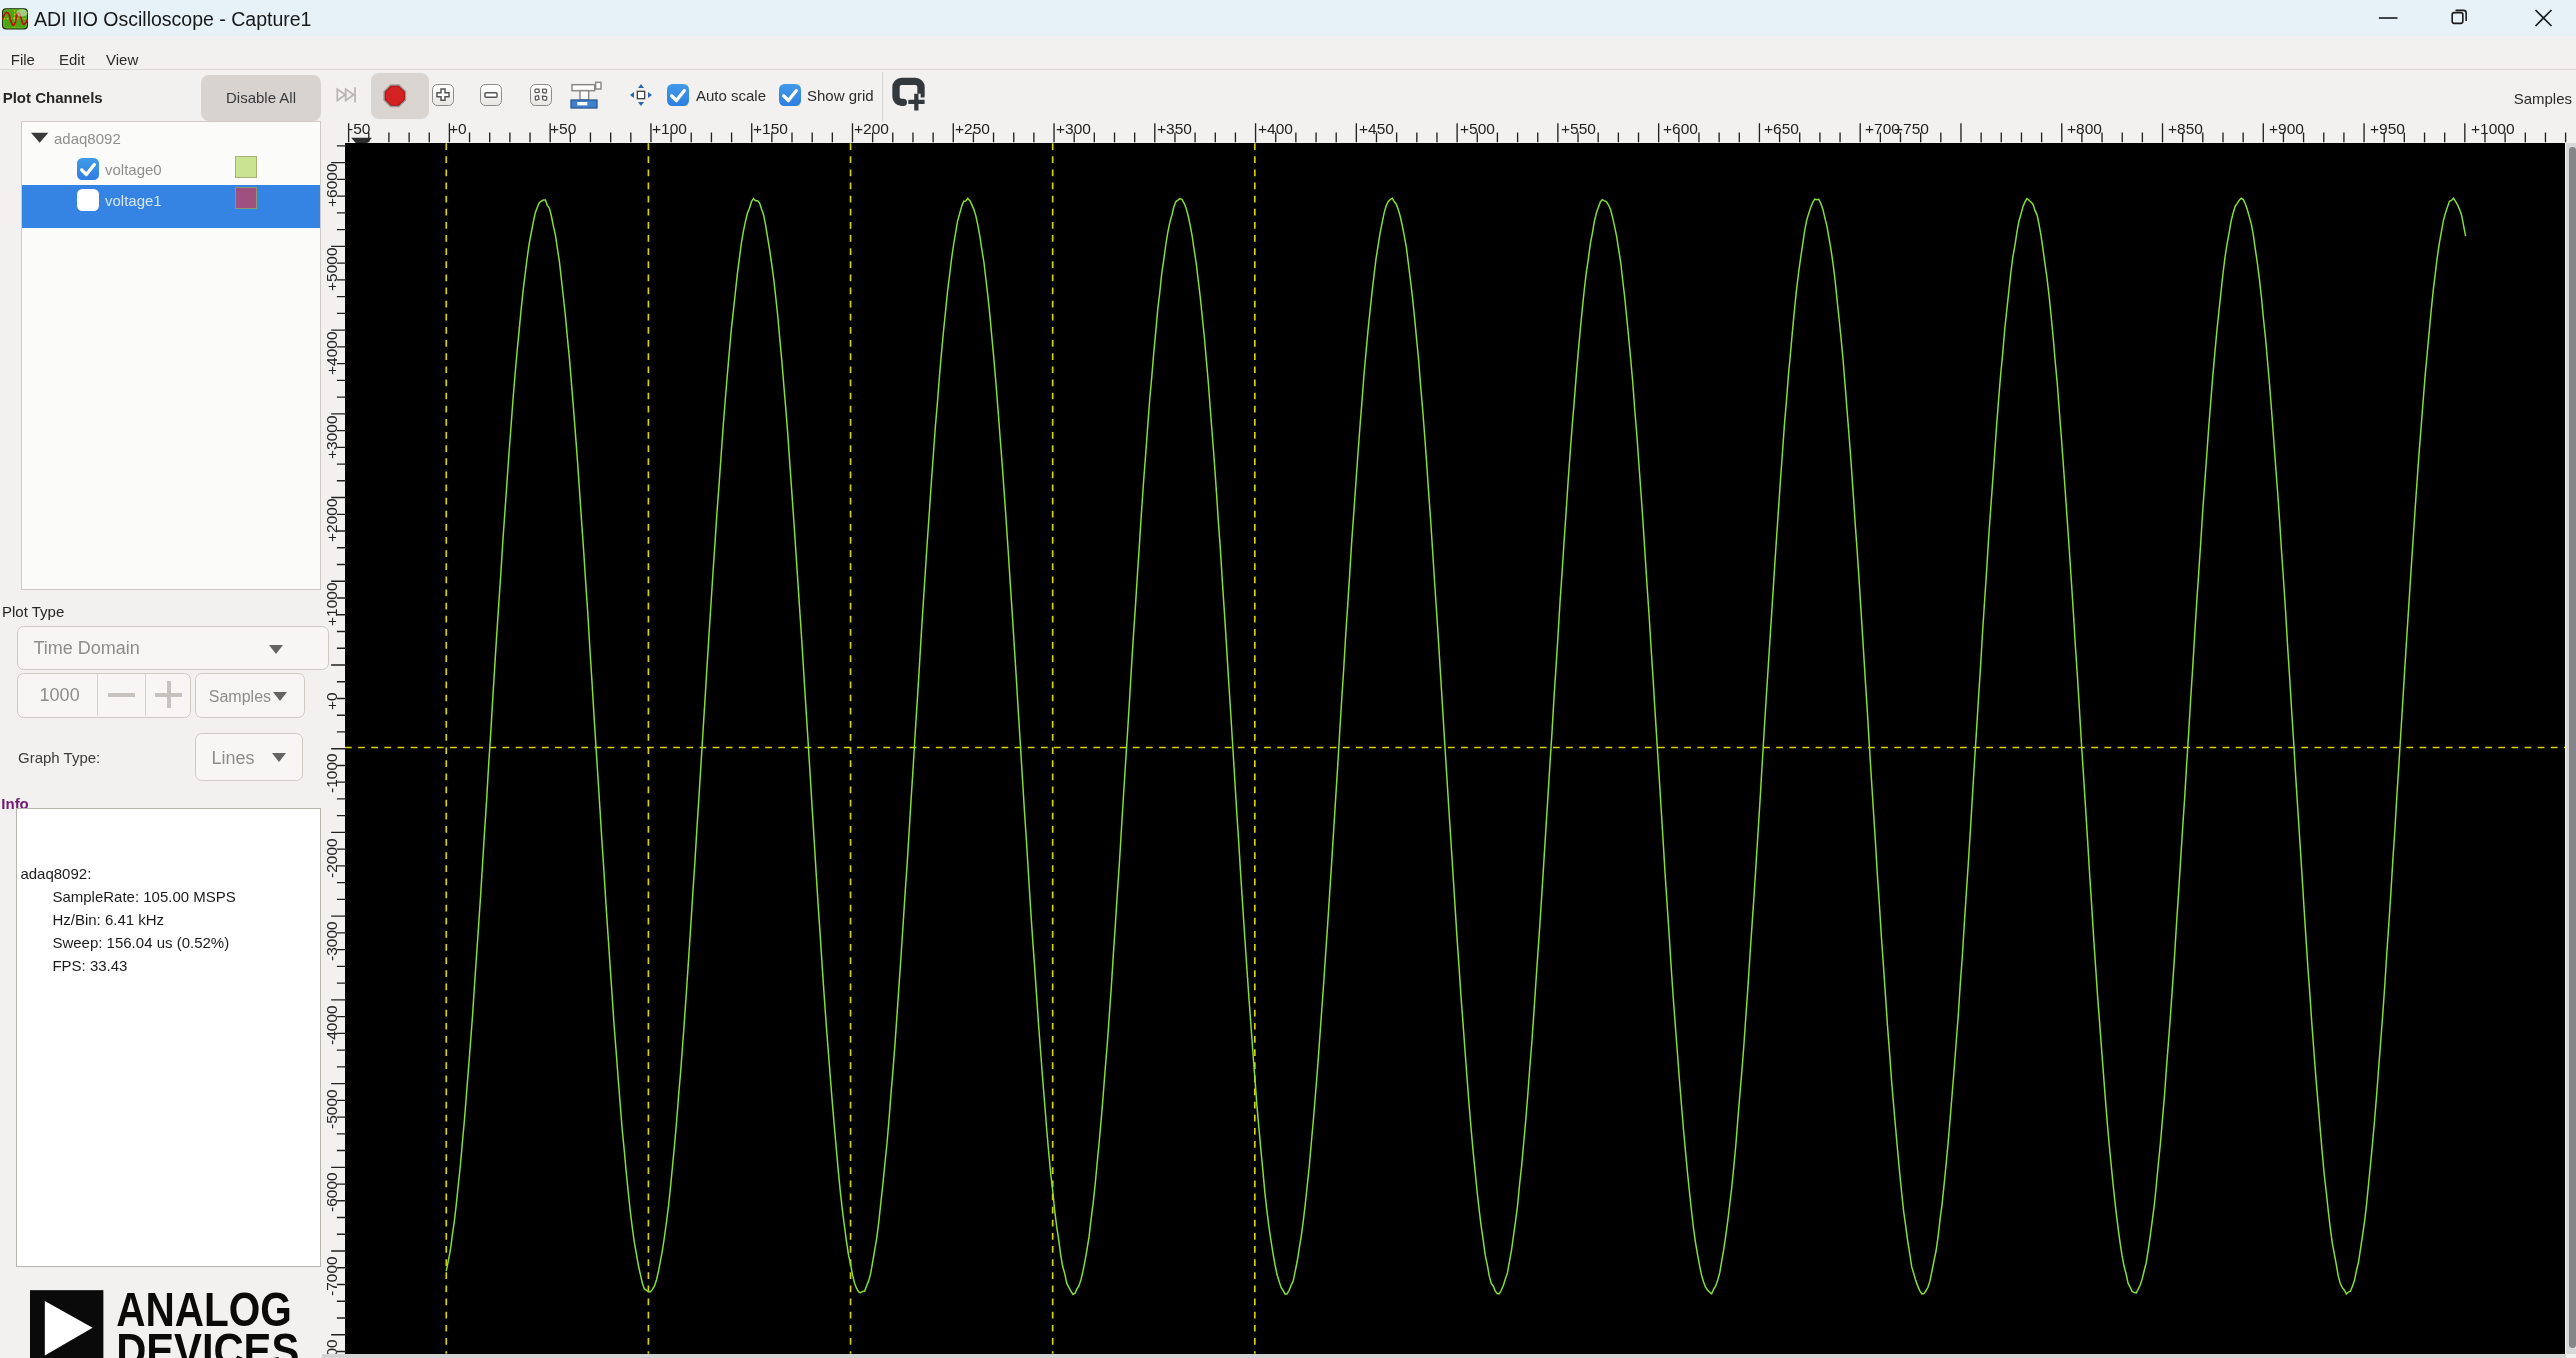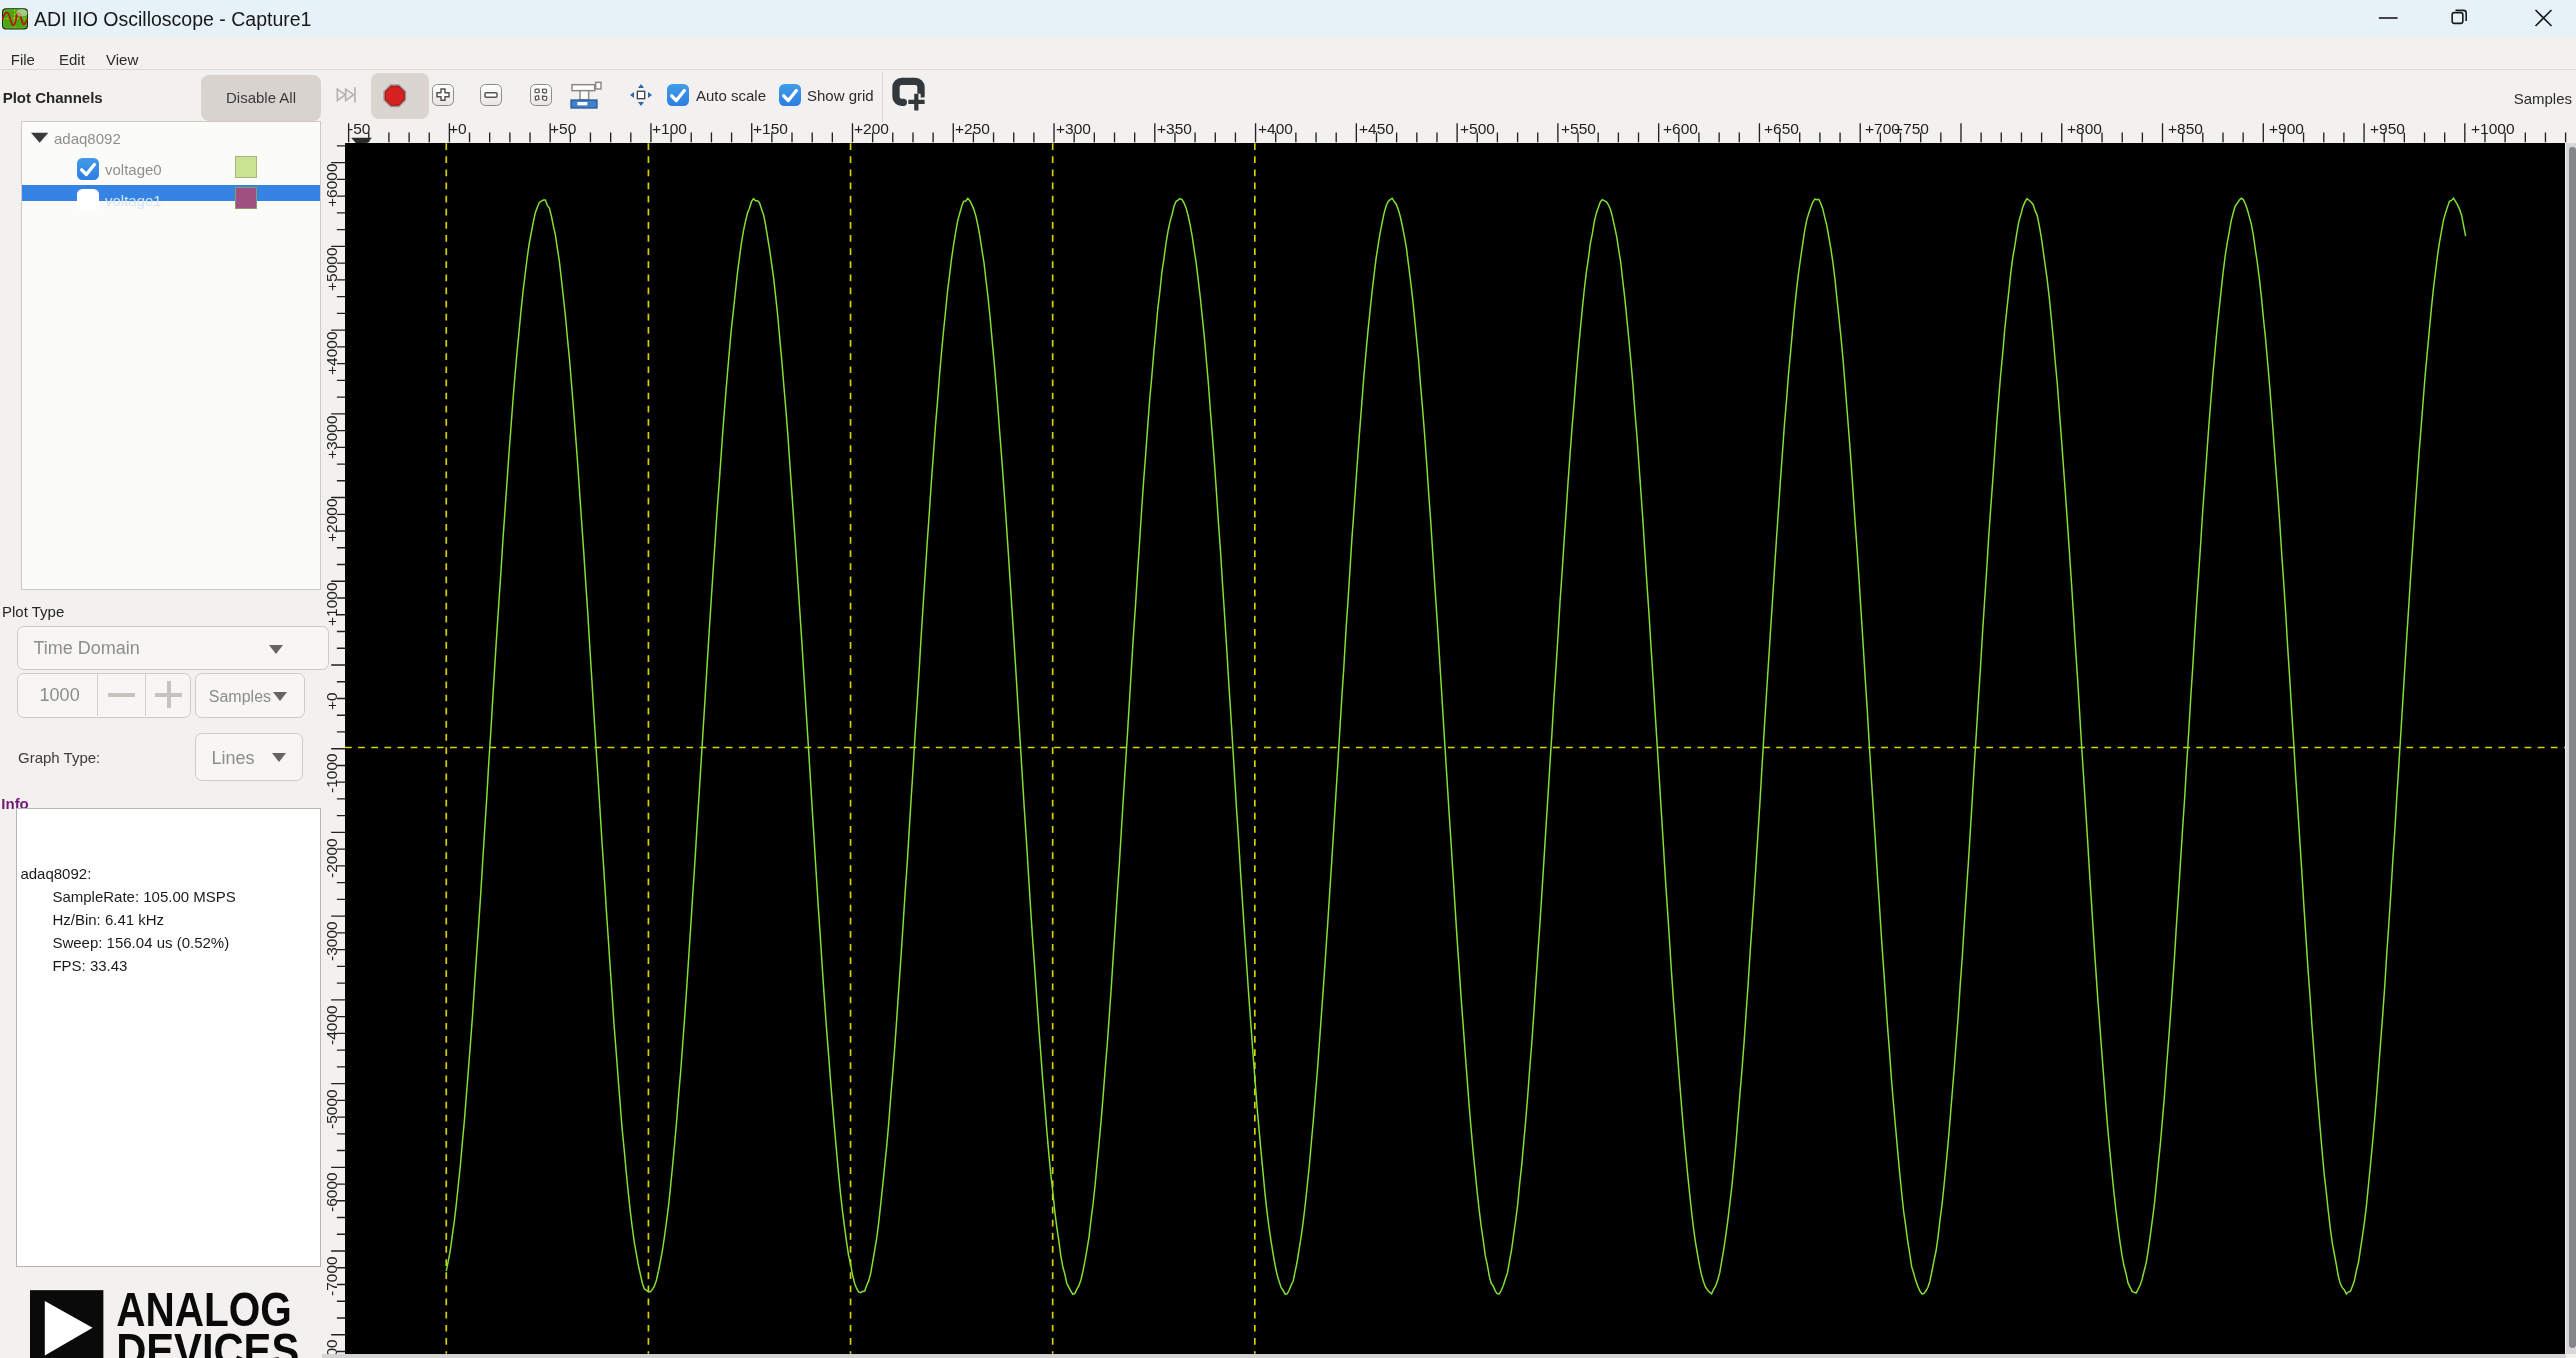--- a/index.html
+++ b/index.html
@@ -144,21 +144,21 @@
     </div>
 <div class="trow" style="top:32px">
       <div class="chk" style="left:55px;top:4px">
         <svg width="18" height="17" viewBox="0 0 27 25">
           <path d="M4 13 l7 7 L23 5" fill="none" stroke="#fff" stroke-width="5" stroke-linecap="round" stroke-linejoin="round"></path>
         </svg>
       </div>
       <div class="abs gtxt" style="left:83px;top:7.4px">voltage0</div>
       <div class="swatch" style="background:#c9e392;border:1.3px solid #a9b27b"></div>
     </div>
-<div class="trow" style="top:63px;background:#3584e4;height:16px">
+<div class="trow" style="top:63px;background:#3584e4;height:43px">
       <div class="abs" style="left:55px;top:4px;width:22px;height:22px;border-radius:5.4px;background:#fff"></div>
       <div class="abs" style="left:83px;top:7.4px;font-size:15px;color:#d6e5f7">voltage1</div>
       <div class="swatch" style="background:#a05080;border:1.3px solid #8b9a6b"></div>
     </div>
 </div>
 <div id="plottype">Plot Type</div>
 <div class="combo" style="left:17px;top:626px;width:312px;height:44px">
     <span style="position:absolute;left:15.5px;top:10.8px">Time Domain</span>
   </div>
 <div class="arr" style="left:269px;top:645px"></div>

